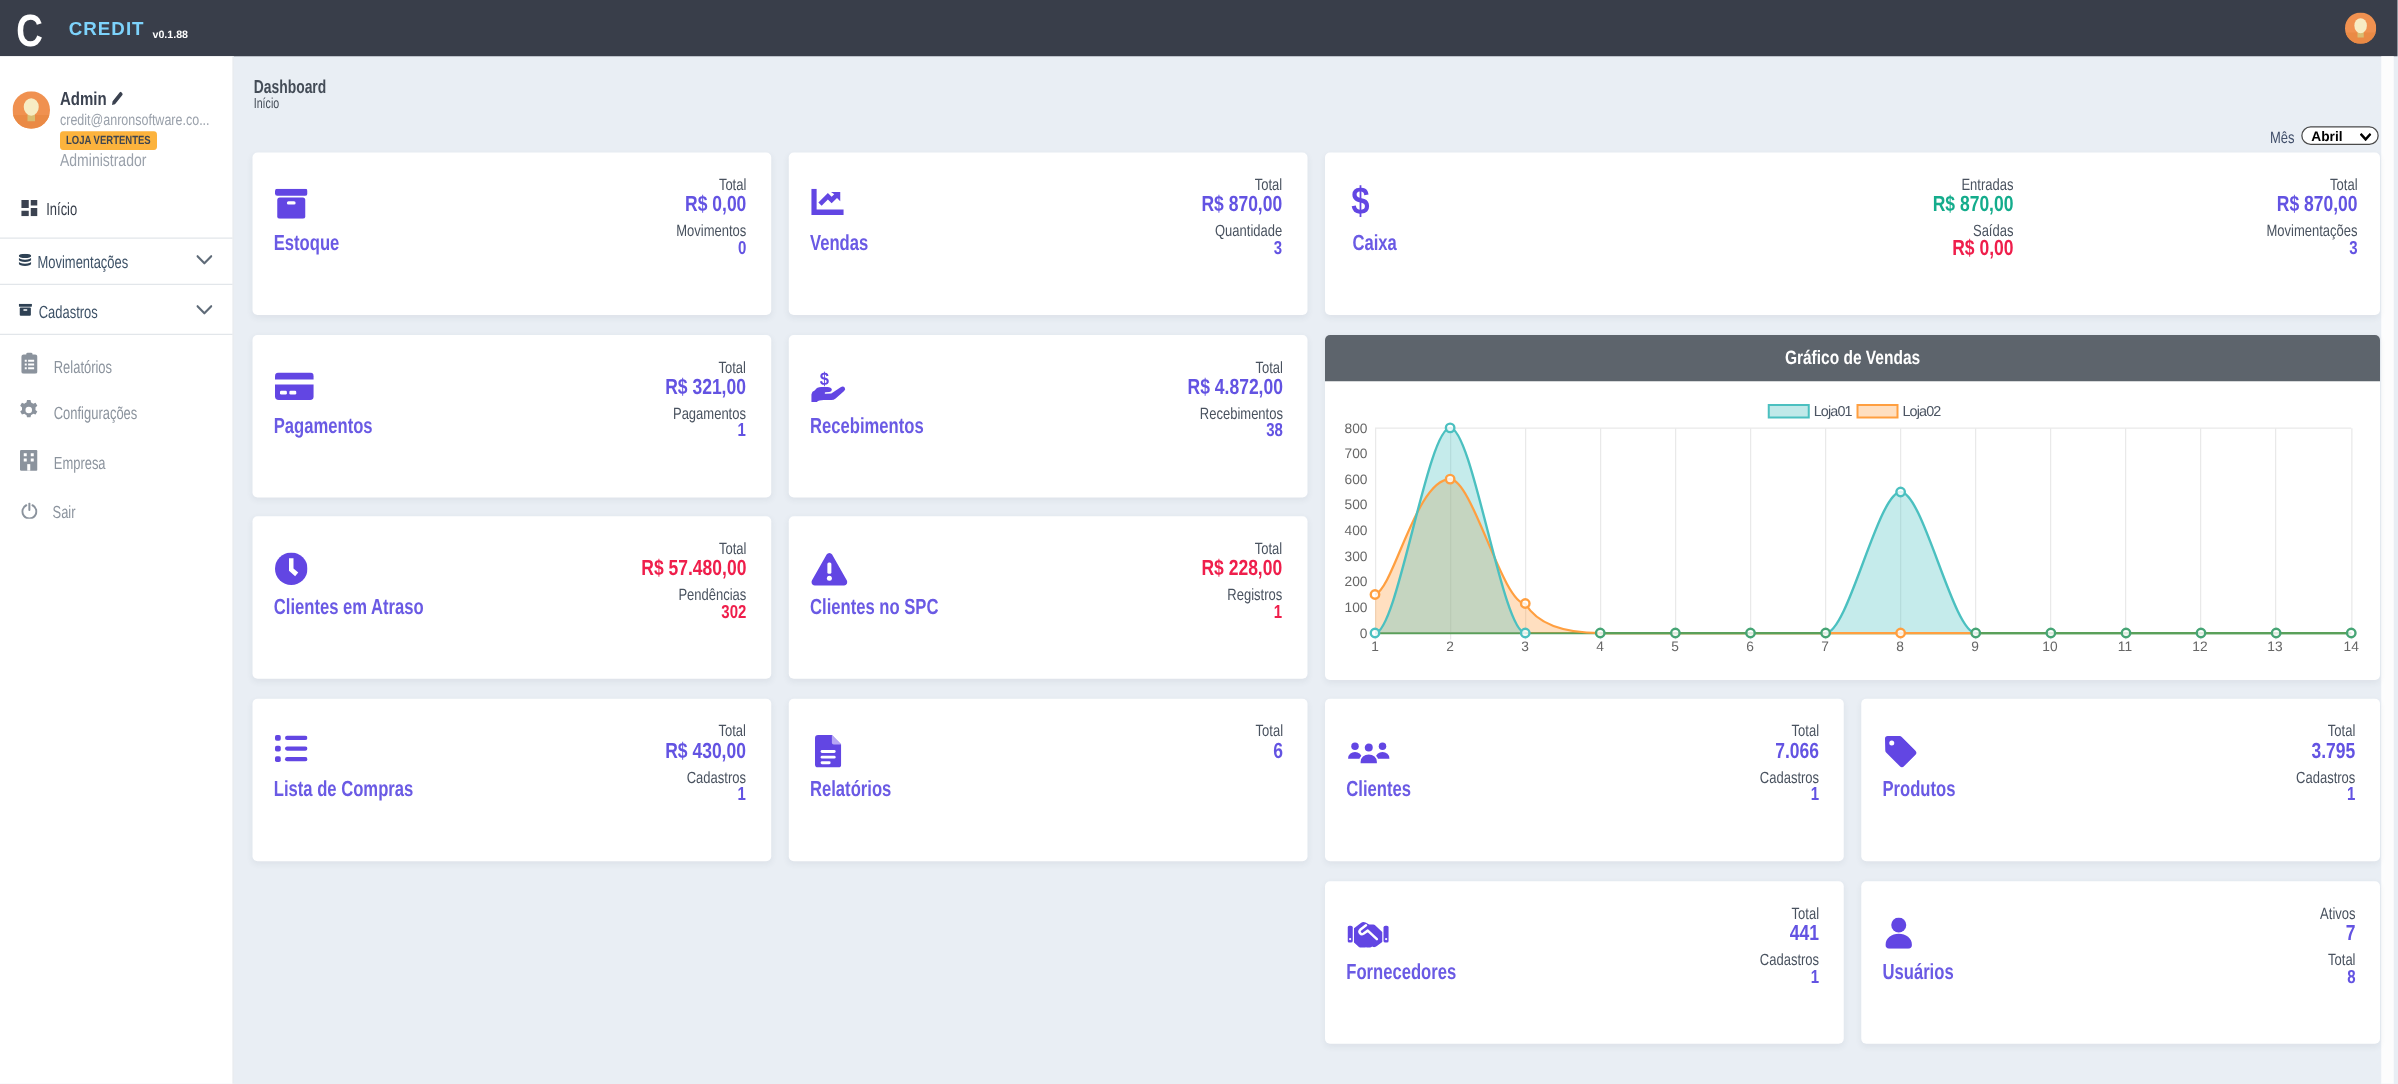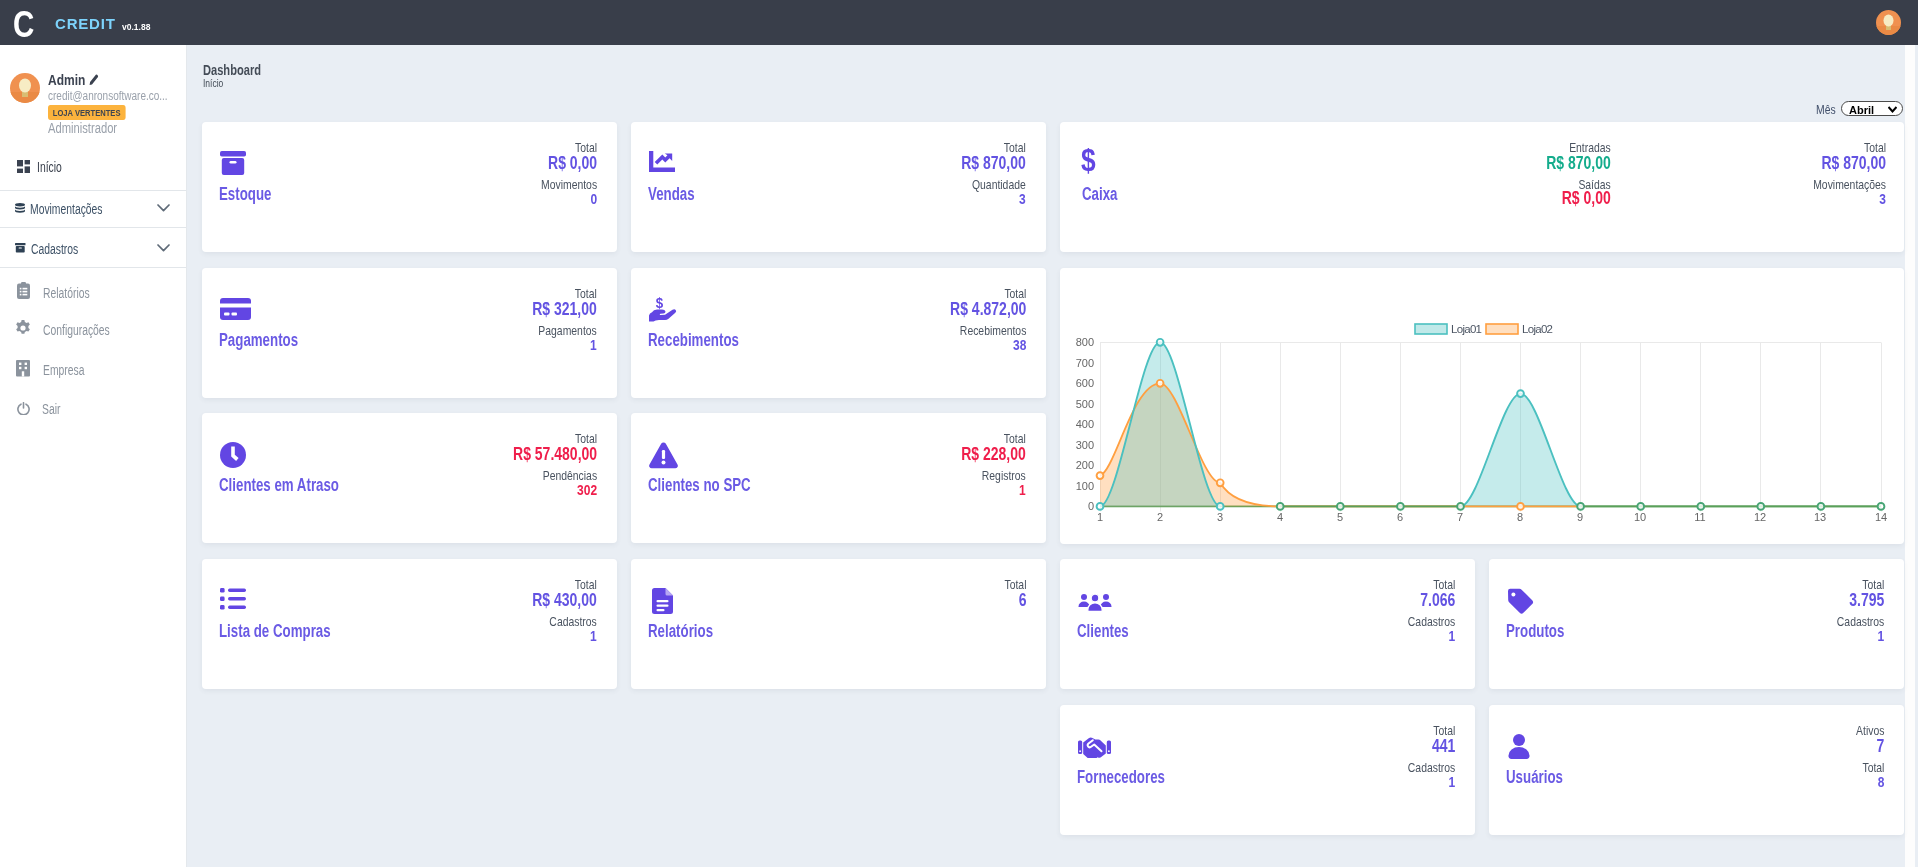--- a/index.html
+++ b/index.html
@@ -335,20 +335,23 @@
   <div class="ttl">Usuários</div>
   <div class="stats">
       <div class="lab">Ativos</div>
       <div class="val">7</div>
       <div class="lab">Total</div>
       <div class="val v2">8</div>
     </div>
 </div>
 
 <div id="chartcard">
+  <div id="charthead">
+      <div>Gráfico de Vendas</div>
+    </div>
   <svg width="844" height="276" viewBox="0 0 844 276" style="position:absolute;left:0;top:0" font-family="Liberation Sans, sans-serif">
 
     <g stroke="#e9e9e9" stroke-width="1">
       <line x1="40.5" y1="74.5" x2="40.5" y2="243.5"></line>
         <line x1="100.5" y1="74.5" x2="100.5" y2="243.5"></line>
         <line x1="160.5" y1="74.5" x2="160.5" y2="243.5"></line>
         <line x1="220.5" y1="74.5" x2="220.5" y2="243.5"></line>
         <line x1="280.5" y1="74.5" x2="280.5" y2="243.5"></line>
         <line x1="340.5" y1="74.5" x2="340.5" y2="243.5"></line>
         <line x1="400.5" y1="74.5" x2="400.5" y2="243.5"></line>

